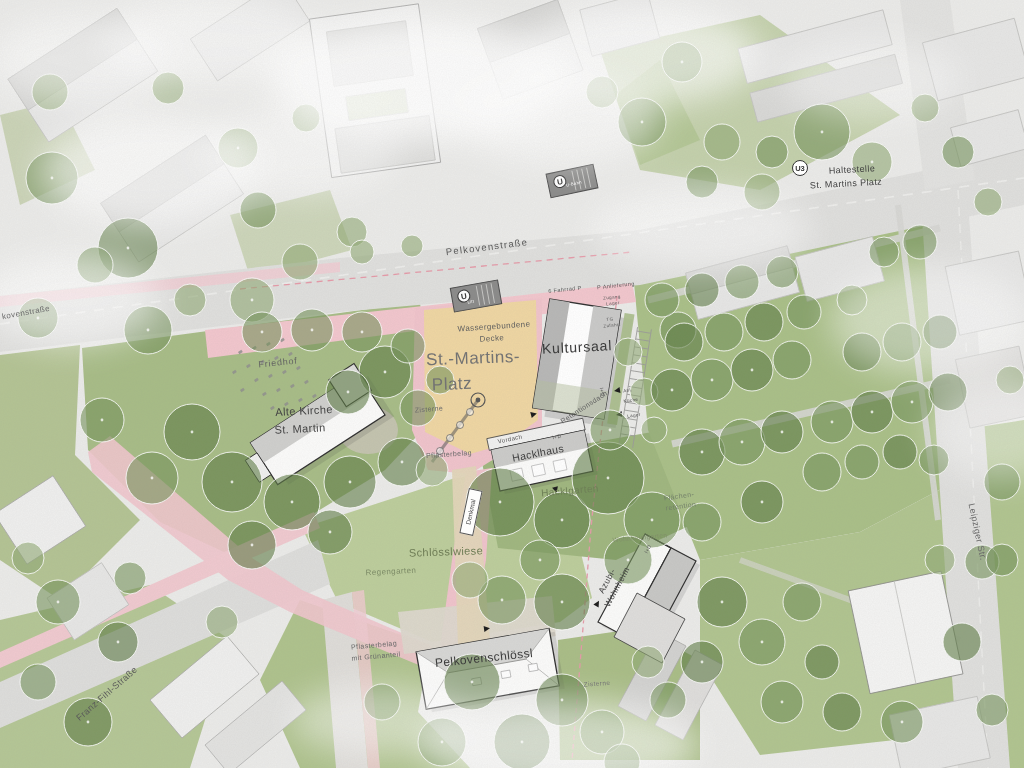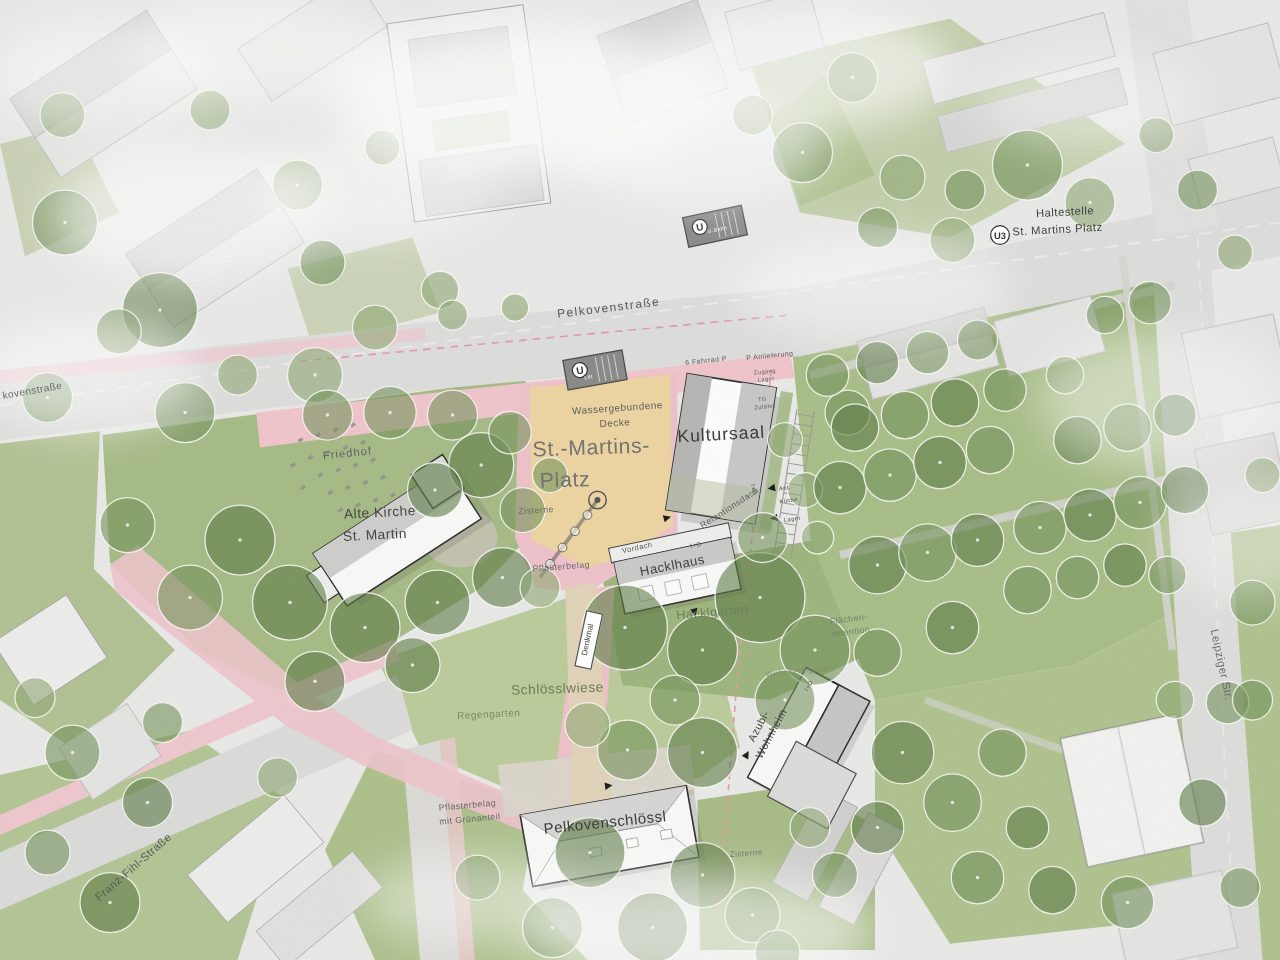--- a/index.html
+++ b/index.html
@@ -492,21 +492,21 @@
   <rect width="1024" height="768" filter="url(#paper)"></rect>
 </svg>
 
 <div class="labels">
 
   <span class="lbl" style="left:487px;top:247px;font-size:9.5px;--r:-7deg;color:#5a5a5a;letter-spacing:1.2px;">Pelkovenstraße</span>
   <span class="lbl" style="left:26px;top:313px;font-size:8px;--r:-10deg;color:#6a6a6a;">kovenstraße</span>
   <span class="lbl" style="left:977px;top:532px;font-size:9px;--r:78deg;color:#6a6a6a;">Leipziger Str.</span>
   <span class="lbl" style="left:107px;top:694px;font-size:9px;--r:-41deg;color:#5a5a5a;">Franz-Fihl-Straße</span>
 
-  <div class="badge" style="left:800px;top:188px;width:14px;height:14px;font-size:7.5px;">
+  <div class="badge" style="left:800px;top:168px;width:14px;height:14px;font-size:7.5px;">
     <span>U3</span>
   </div>
   <span class="lbl" style="left:852px;top:170px;font-size:9px;--r:-3deg;color:#3f3f3f;">Haltestelle</span>
   <span class="lbl" style="left:846px;top:184px;font-size:9px;--r:-3deg;color:#3f3f3f;">St. Martins Platz</span>
   <span class="lbl" style="left:471px;top:302px;font-size:4px;--r:-10deg;color:#fff;">Lift</span>
   <span class="lbl" style="left:574px;top:184px;font-size:4px;--r:-12deg;color:#fff;">U-Bahn</span>
 
   <span class="lbl" style="left:473px;top:358px;font-size:17px;--r:-2deg;color:#737373;letter-spacing:.5px;">St.-Martins-</span>
   <span class="lbl" style="left:452px;top:384px;font-size:17px;--r:-2deg;color:#737373;letter-spacing:.5px;">Platz</span>
   <span class="lbl" style="left:494px;top:327px;font-size:8px;--r:-4deg;color:#5f5f5f;">Wassergebundene</span>

